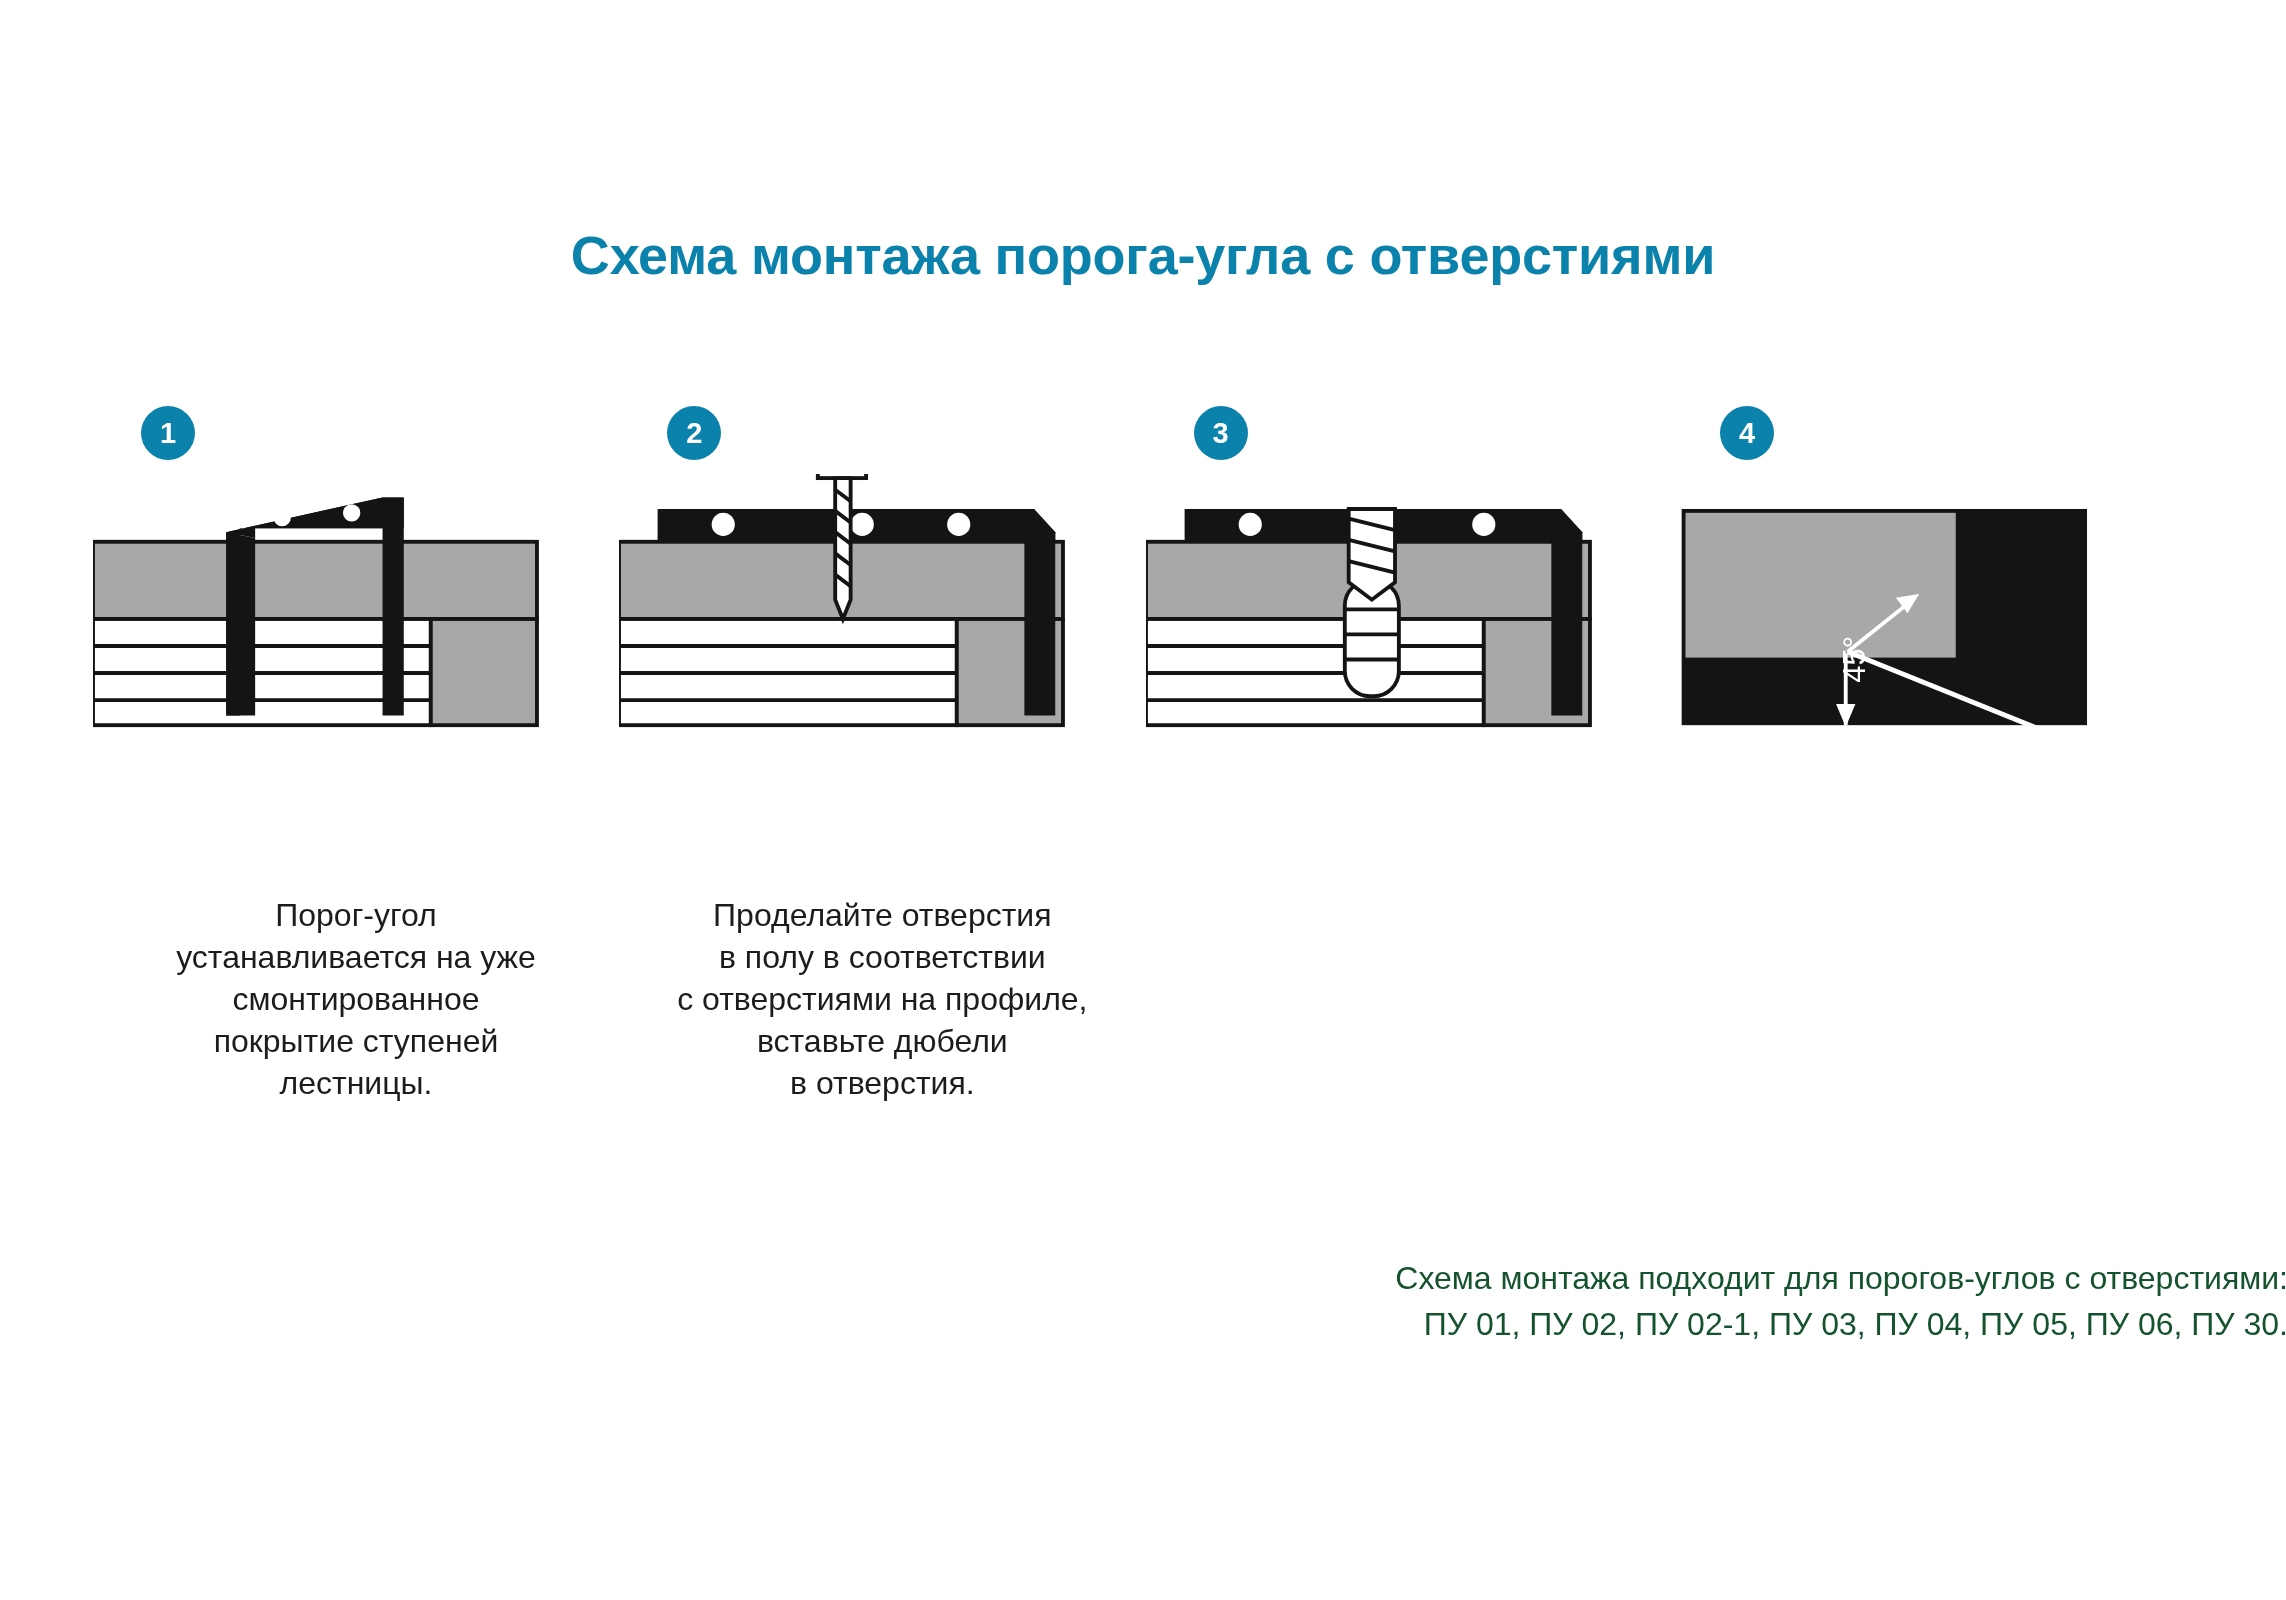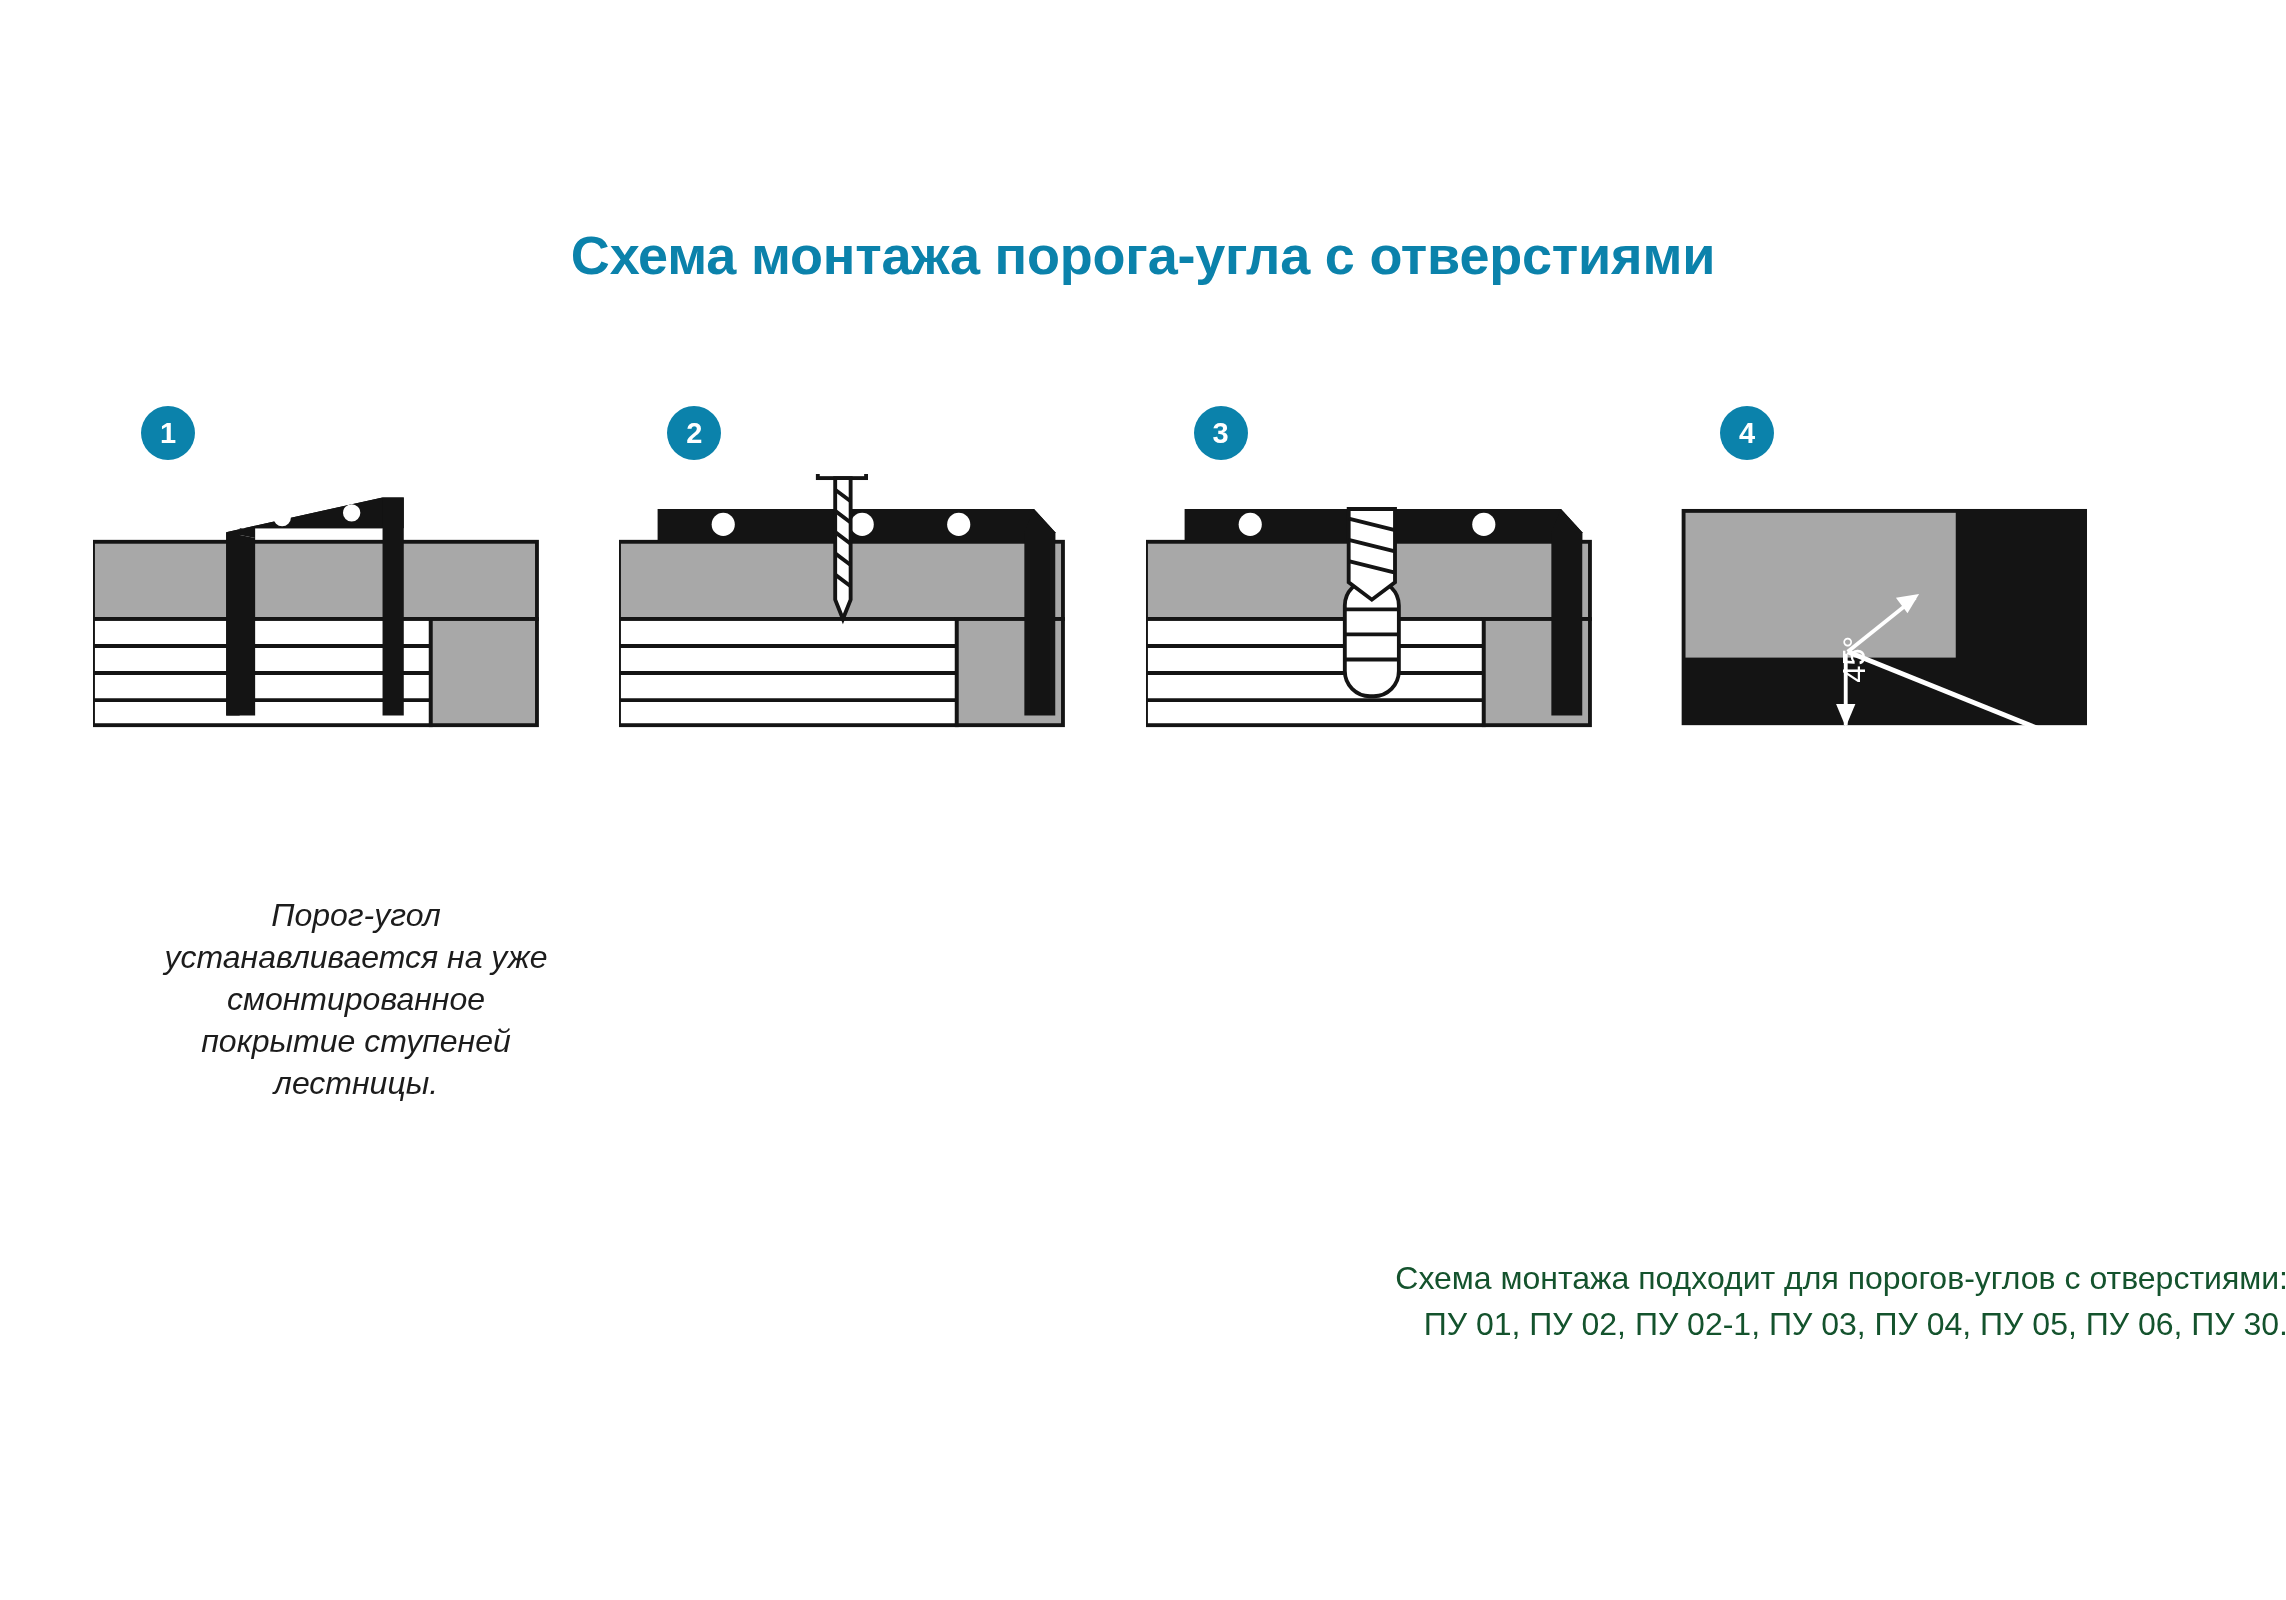--- a/index.html
+++ b/index.html
@@ -66,21 +66,20 @@
     display: block;
   }
   .caption {
     text-align: center;
     font-size: 32px;
     line-height: 42px;
     color: #1c1c1c;
     padding: 0 7.7px;
     margin-top: 5.8px;
     white-space: pre-line;
-    font-style: italic;
   }
   .footnote {
     position: absolute;
     top: 1255px;
     left: 2px;
     width: 2286px;
     text-align: right;
     font-size: 32px;
     line-height: 46px;
     color: #14532d;
@@ -148,20 +147,25 @@
           <circle cx="108" cy="52" r="12" fill="#ffffff"></circle>
           <circle cx="252" cy="52" r="12" fill="#ffffff"></circle>
           <circle cx="352" cy="52" r="12" fill="#ffffff"></circle>
 
           <g>
             <path d="M224 4 L240 4 L240 130 L232 150 L224 130 Z" fill="#ffffff" stroke="#141414" stroke-width="4"></path>
             <path d="M224 16 L240 28 M224 38 L240 50 M224 60 L240 72 M224 82 L240 94 M224 104 L240 116" stroke="#141414" stroke-width="4" fill="none"></path>
           </g>
         </svg>
       </div>
+      <div class="caption">Проделайте отверстия
+в полу в соответствии
+с отверстиями на профиле,
+вставьте дюбели
+в отверстия.</div>
     </div>
 
     <div class="step">
       <div class="badge">3</div>
       <div class="art">
         <svg width="526" height="290" viewBox="0 0 545 300">
           <rect x="0" y="70" width="460" height="80" fill="#a8a8a8" stroke="#141414" stroke-width="4"></rect>
           <rect x="0" y="150" width="350" height="110" fill="#ffffff" stroke="#141414" stroke-width="4"></rect>
           <line x1="0" y1="178" x2="350" y2="178" stroke="#141414" stroke-width="4"></line>
           <line x1="0" y1="206" x2="350" y2="206" stroke="#141414" stroke-width="4"></line>

